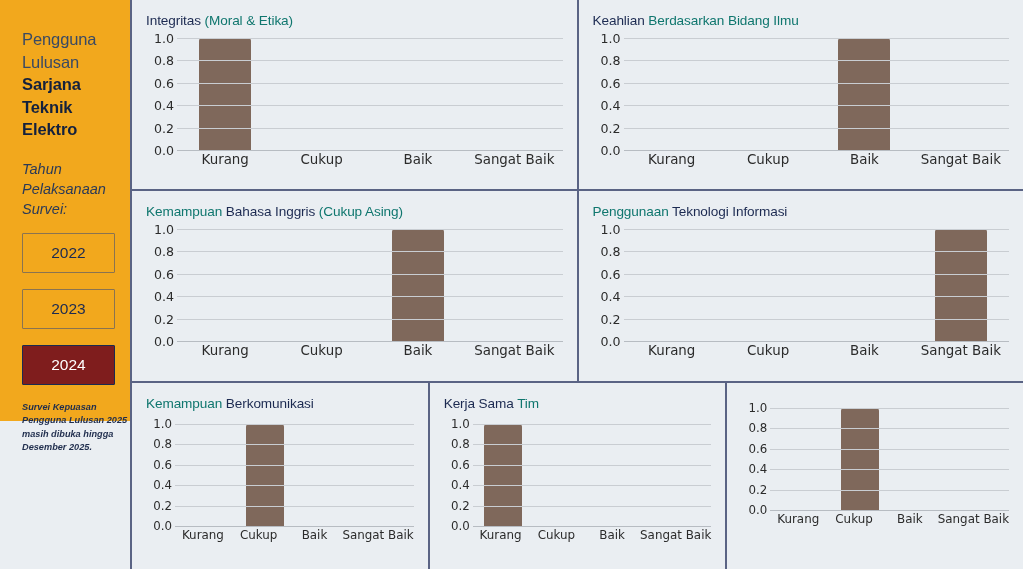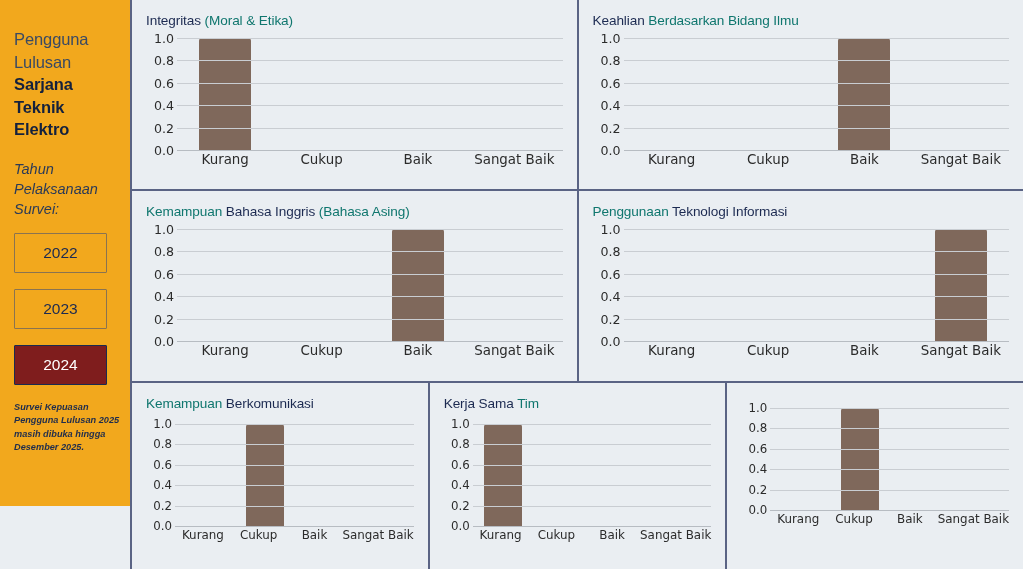--- a/index.html
+++ b/index.html
@@ -15,24 +15,24 @@
   #app {
     position: relative;
     width: 1023px;
     height: 569px;
     display: flex;
   }
 
   
   #sidebar {
     width: 130px;
-    height: 506px;
+    height: 421px;
     flex: 0 0 130px;
     background: #f2a81d;
-    padding: 28px 14px 0 14px;
+    padding: 28px 14px 0 22px;
     position: relative;
   }
 
   .side-title {
     color: #1c2a51;
     font-size: 16.5px;
     line-height: 22.5px;
     letter-spacing: -0.1px;
   }
   .side-title .light { font-weight: 400; color: #3a4a63; }
@@ -304,21 +304,21 @@
             <div class="x-label">Cukup</div>
             <div class="x-label">Baik</div>
             <div class="x-label">Sangat Baik</div>
           </div>
       </section>
     </div>
 
     <div class="grid-row r2">
       <section class="panel">
         <div class="panel-title">
-          <span class="n">Kemampuan </span><span class="b">Bahasa Inggris</span><span class="n"> (Bahasa Asing)</span>
+          <span class="n">Kemampuan </span><span class="b">Bahasa Inggris</span><span class="n"> (Cukup Asing)</span>
         </div>
         <div class="chart">
           <div class="y-axis">
               <span class="y-tick" style="top: 0%;">1.0</span>
               <span class="y-tick" style="top: 20%;">0.8</span>
               <span class="y-tick" style="top: 40%;">0.6</span>
               <span class="y-tick" style="top: 60%;">0.4</span>
               <span class="y-tick" style="top: 80%;">0.2</span>
               <span class="y-tick" style="top: 100%;">0.0</span>
             </div>

